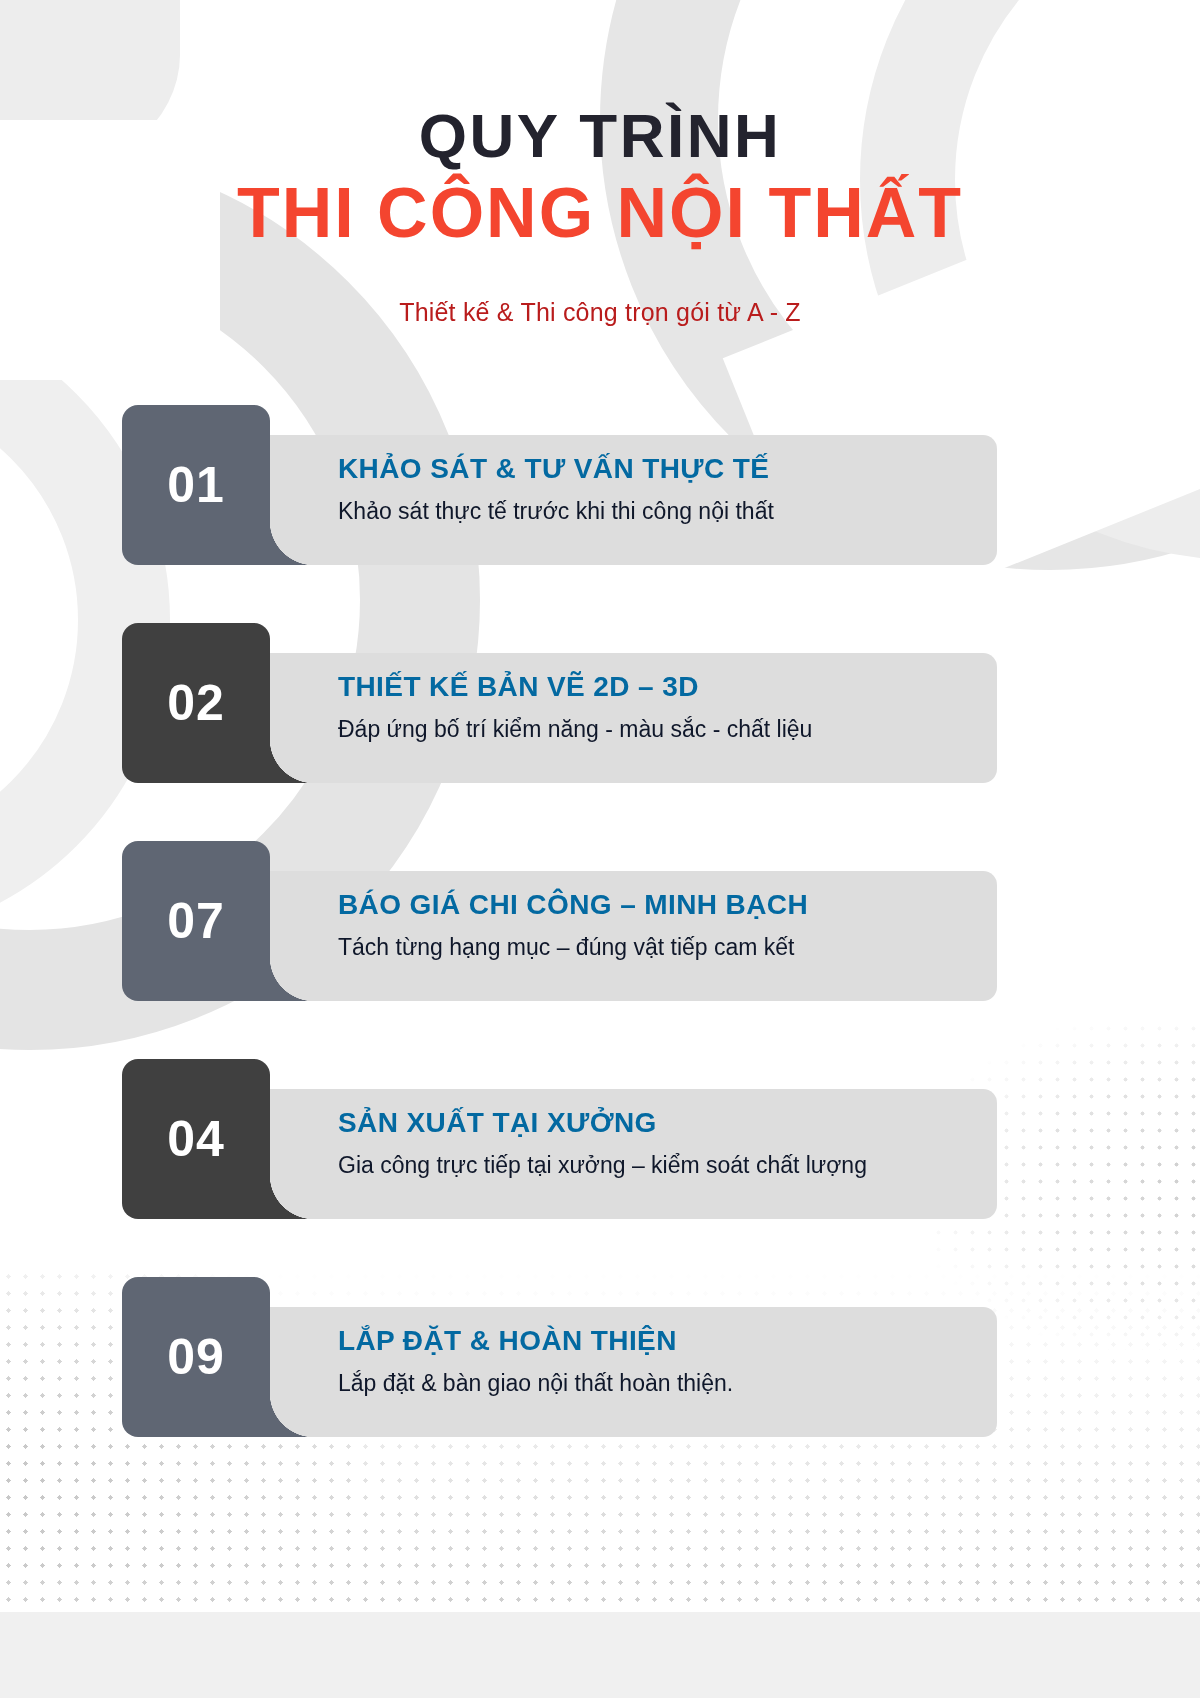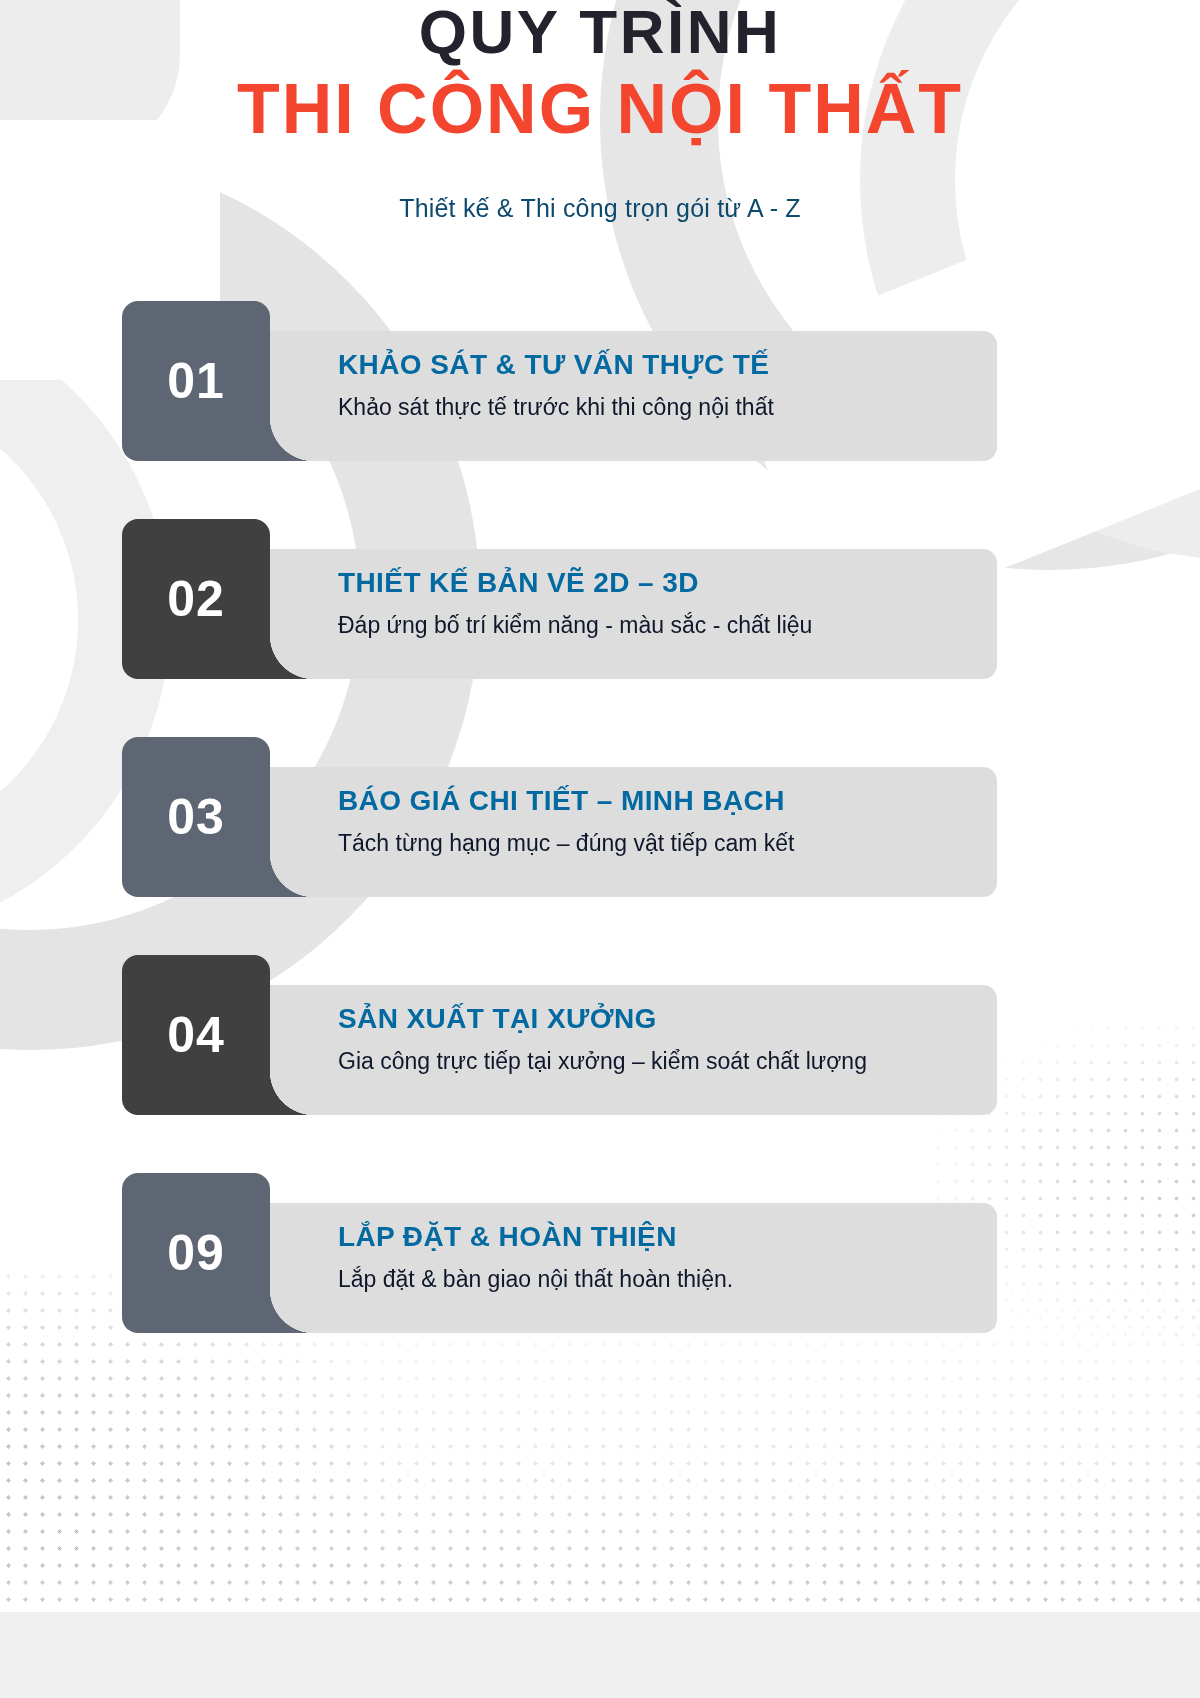--- a/index.html
+++ b/index.html
@@ -148,20 +148,21 @@
     bottom: 0;
     height: 86px;
     background: #f0f0f0;
   }
 
   
   .header {
     position: relative;
     z-index: 5;
     text-align: center;
+    padding-top: 104px;
   }
   .title-line1 {
     font-size: 62px;
     font-weight: 700;
     letter-spacing: 2.5px;
     color: #23232e;
     line-height: 1.04;
     margin: 0;
   }
   .title-line2 {
@@ -169,21 +170,21 @@
     font-weight: 700;
     letter-spacing: 2px;
     color: #f4452f;
     line-height: 1.08;
     margin: 8px 0 0 0;
   }
   .subtitle {
     margin: 46px 0 0 0;
     font-size: 25px;
     font-weight: 400;
-    color: #0c4a6e;
+    color: #b91c1c;
     letter-spacing: .2px;
   }
 
   
   .steps {
     position: relative;
     z-index: 5;
     margin-top: 78px;
     padding: 0 0 16px 0;
   }
@@ -304,24 +305,24 @@
       </div>
       <div class="step-text">
         <p class="step-title">THIẾT KẾ BẢN VẼ 2D – 3D</p>
         <p class="step-desc">Đáp ứng bố trí kiểm năng - màu sắc - chất liệu</p>
       </div>
     </div>
 
     <div class="step">
       <div class="step-plate"></div>
       <div class="step-badge badge-grey">
-        <span>03</span>
-      </div>
-      <div class="step-text">
-        <p class="step-title">BÁO GIÁ CHI TIẾT – MINH BẠCH</p>
+        <span>07</span>
+      </div>
+      <div class="step-text">
+        <p class="step-title">BÁO GIÁ CHI CÔNG – MINH BẠCH</p>
         <p class="step-desc">Tách từng hạng mục – đúng vật tiếp cam kết</p>
       </div>
     </div>
 
     <div class="step">
       <div class="step-plate"></div>
       <div class="step-badge badge-dark">
         <span>04</span>
       </div>
       <div class="step-text">

